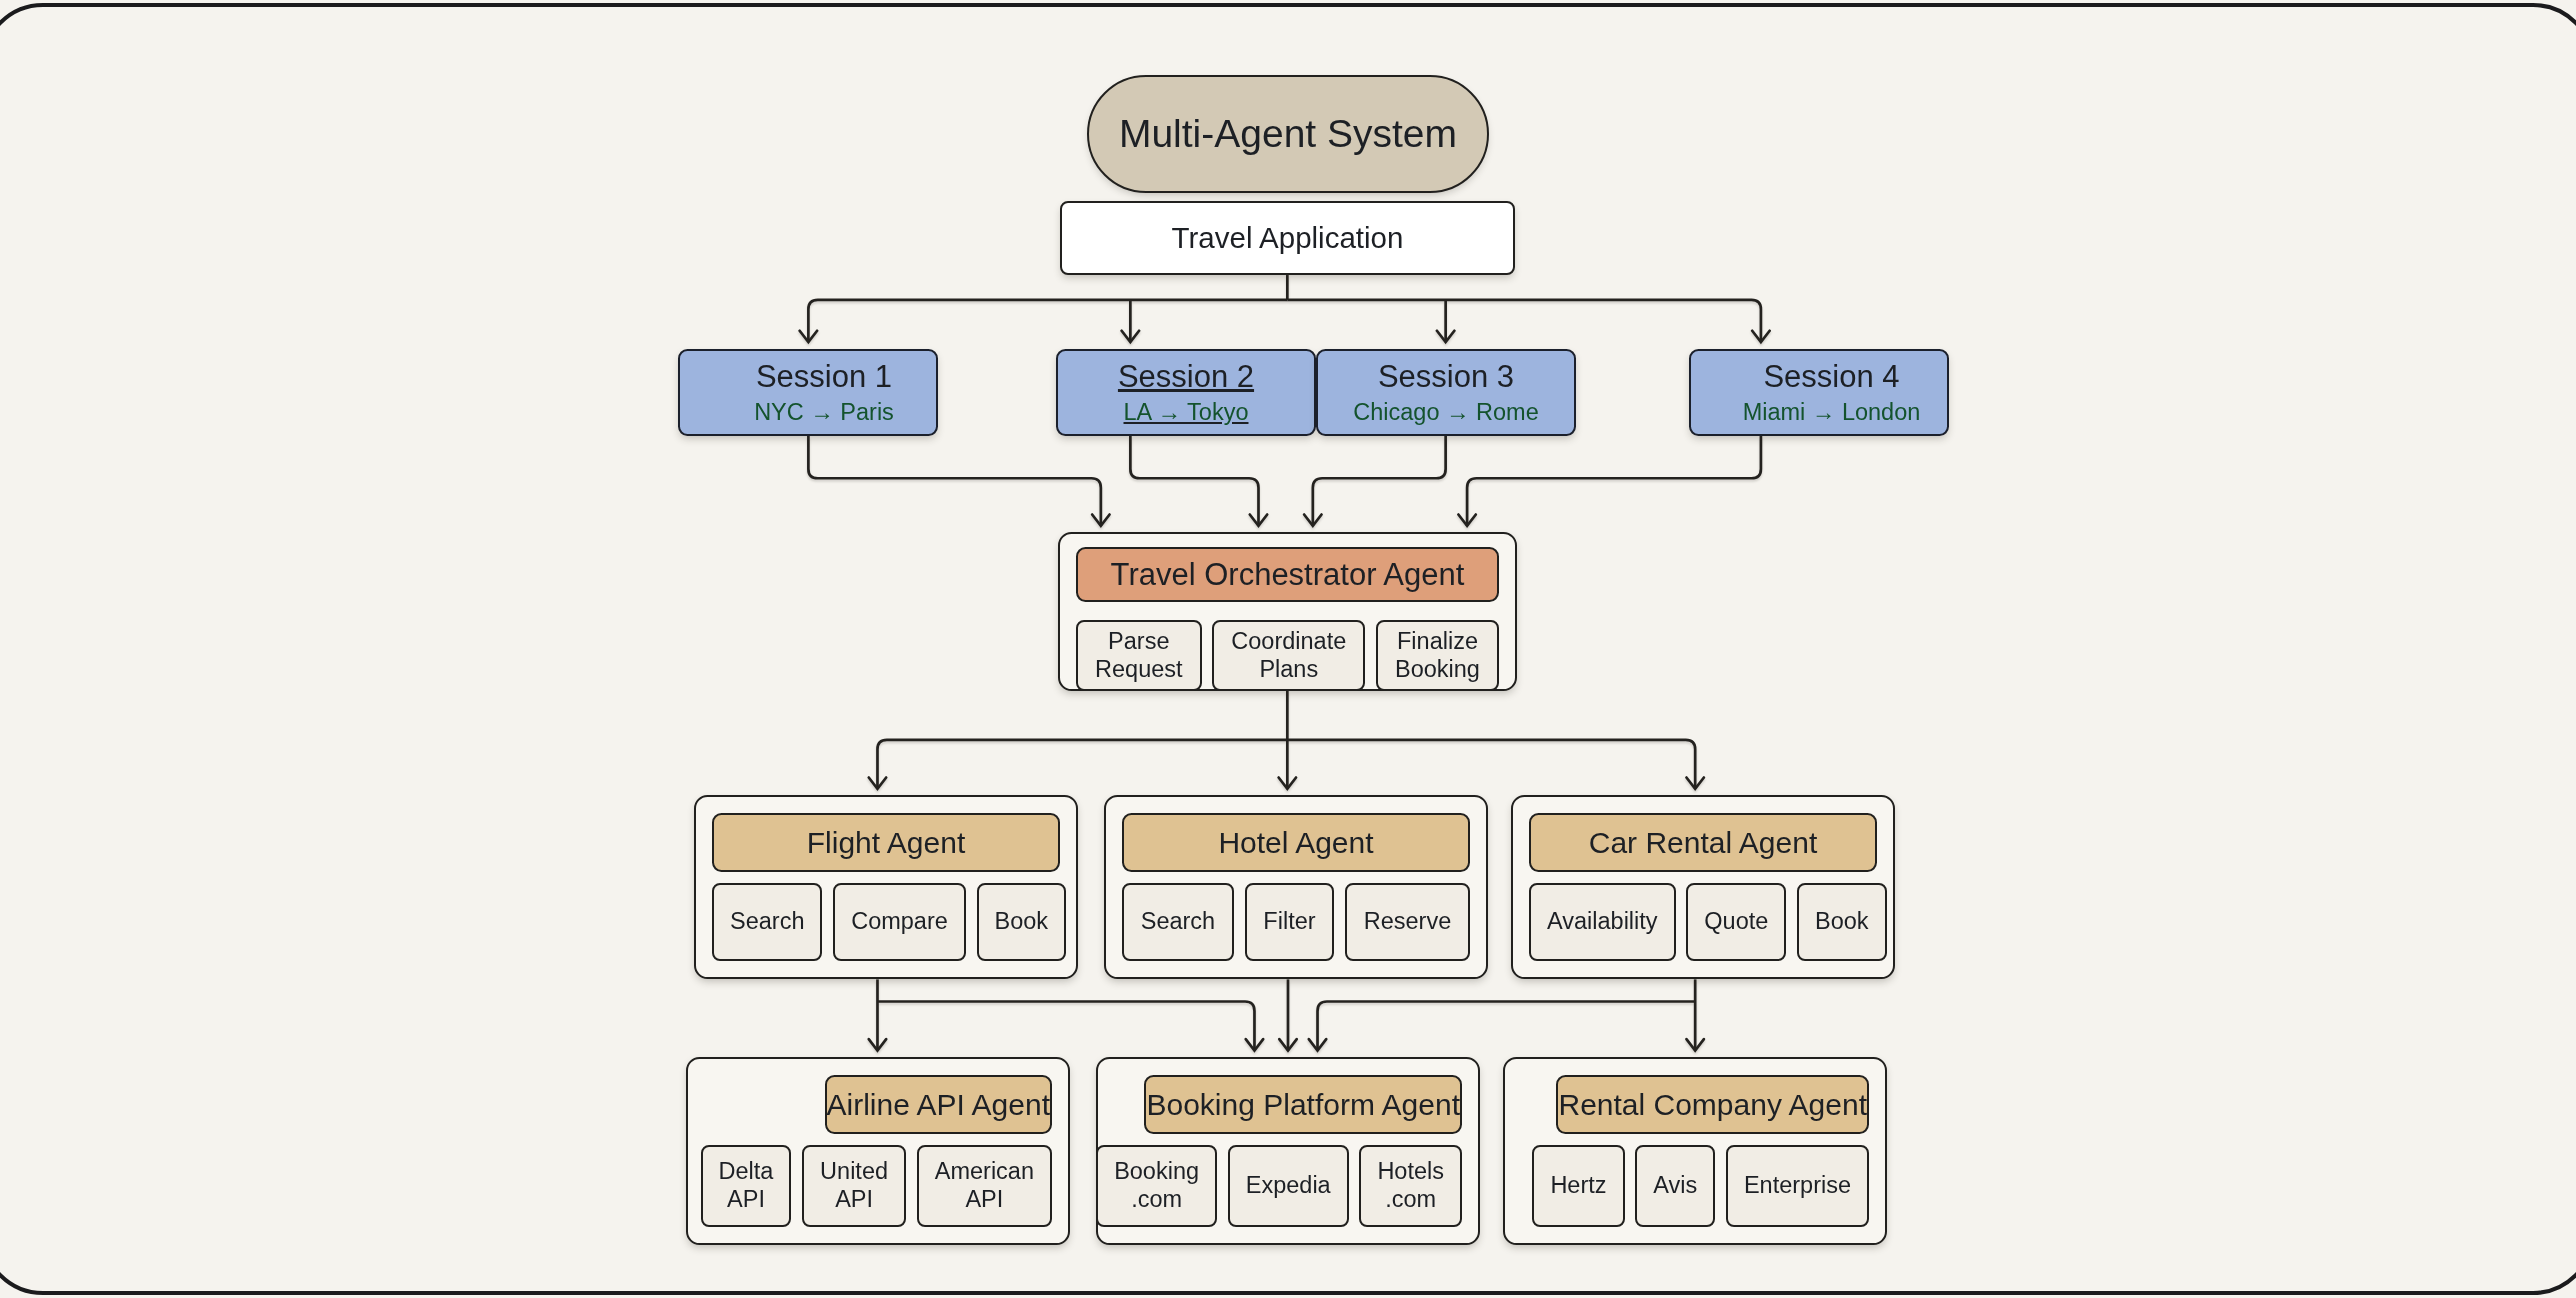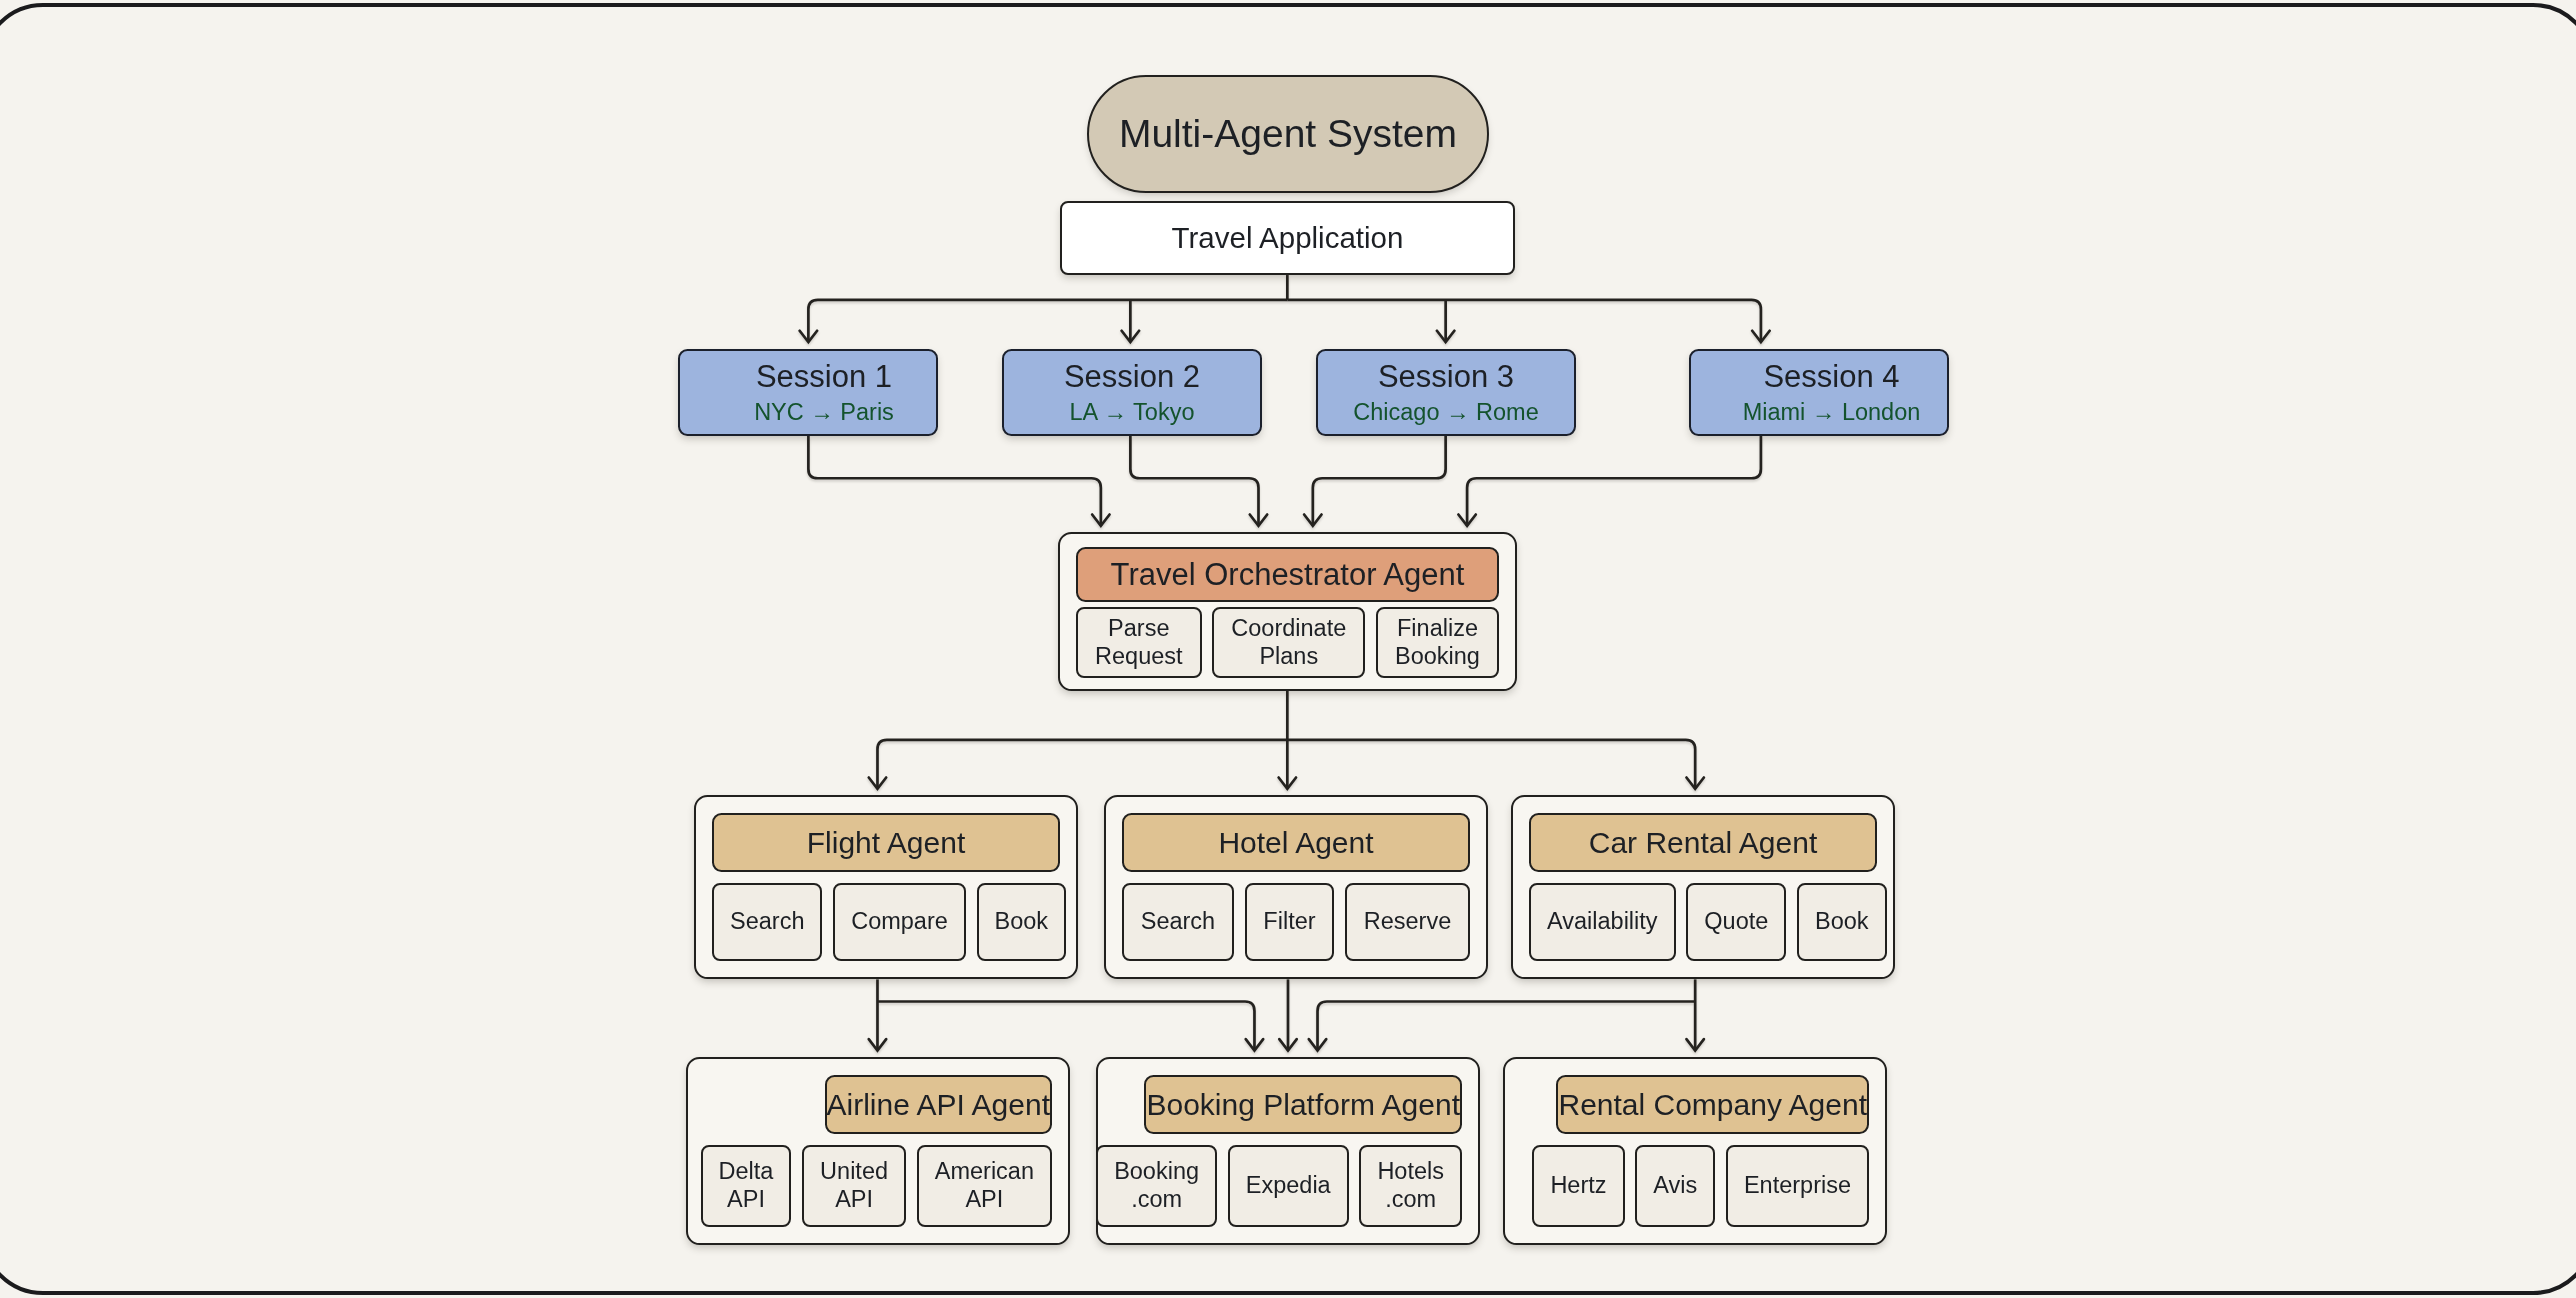--- a/index.html
+++ b/index.html
@@ -51,21 +51,21 @@
   }
   .head-orange{background:var(--orange);}
   .head-tan{background:var(--tan);}
   .tasks{display:flex;flex:1;gap:10.7px;}
   .task{
     background:var(--chip);border:2px solid var(--border);border-radius:8px;
     flex:1 1 auto;display:flex;align-items:center;justify-content:center;
     padding:5.4px 16px;
   }
   .task span{width:min-content;min-width:100%;text-align:center;font-size:23.5px;line-height:1.18;}
-  .orch{left:1058px;top:532px;width:459px;height:159px;padding:13.4px 16px;gap:5px;}
+  .orch{left:1058px;top:532px;width:459px;height:159px;padding:13.4px 16px;gap:18px;}
   .orch .p-head{height:55px;font-size:31px;}
   .mid{top:795px;height:184px;margin-left:8px;}
   .bot{top:1057px;height:188px;align-items:flex-end;}
   .colL{left:686px;width:384px;}
   .colM{left:1096px;width:384px;}
   .colR{left:1503px;width:384px;}
 </style>
 </head>
 <body>
 
@@ -103,21 +103,21 @@
 </div>
 
 <div class="node appbox shadow">
   <span>Travel Application</span>
 </div>
 
 <div class="node session shadow" style="left:678px;padding-left:32px;">
   <div class="s-title">Session 1</div>
   <div class="s-route">NYC → Paris</div>
 </div>
-<div class="node session shadow" style="left:1002px;">
+<div class="node session shadow" style="left:1056px;text-decoration:underline;">
   <div class="s-title">Session 2</div>
   <div class="s-route">LA → Tokyo</div>
 </div>
 <div class="node session shadow" style="left:1316px;">
   <div class="s-title">Session 3</div>
   <div class="s-route">Chicago → Rome</div>
 </div>
 <div class="node session shadow" style="left:1689px;padding-left:25px;">
   <div class="s-title">Session 4</div>
   <div class="s-route">Miami → London</div>

